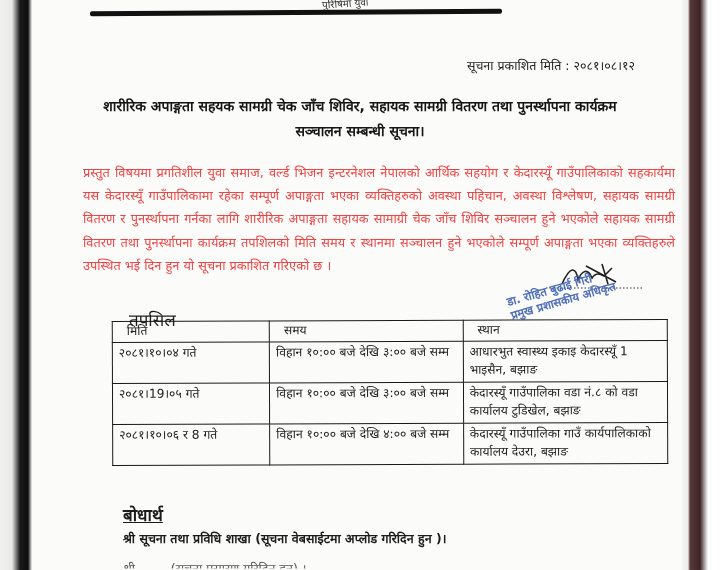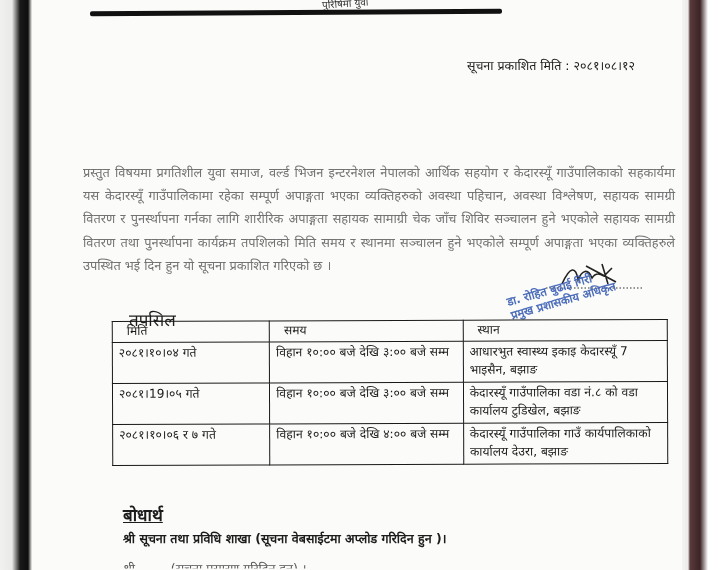--- a/index.html
+++ b/index.html
@@ -36,21 +36,21 @@
   }
   .meta.line1 { top: 28px; right: 47px; margin-top: 29px; }
   .meta.line2 { top: 49px; right: 47px; }
 
   .title {
     position: absolute; left: 48px; top: 94px; width: 560px; text-align: center;
     font-size: 14px; font-weight: bold; line-height: 25px; color: #161616;
   }
   .body-para {
     position: absolute; left: 51px; top: 148px; width: 592px;
-    font-size: 12.8px; line-height: 23.3px; text-align: justify; color: #737373;
+    font-size: 12.8px; line-height: 23.3px; text-align: justify; color: #ef4444;
   }
   .signature {
     position: absolute; left: 510px; top: 262px; width: 120px; height: 30px;
   }
   .stamp {
     position: absolute; left: 475px; top: 280px; color: #3b5fb5; font-size: 11.5px;
     font-weight: bold; transform: rotate(-16deg); line-height: 14px; opacity: 0.9;
     white-space: nowrap;
   }
   .section-label {
@@ -88,20 +88,22 @@
 <div class="paper">
   <div class="header-stamp-text">पुरिषिमा युवा</div>
   <div class="header-rule"></div>
 
   <div class="meta line1">
     <span>सूचना प्रकाशित मिति :</span>
     <span>२०८१।०८।१२</span>
   </div>
 
   <div class="title">
+    <div>शारीरिक अपाङ्गता सहयक सामग्री चेक जाँच शिविर, सहायक सामग्री वितरण तथा पुनर्स्थापना कार्यक्रम</div>
+    <div>सञ्चालन सम्बन्धी सूचना।</div>
   </div>
 
   <p class="body-para">प्रस्तुत विषयमा प्रगतिशील युवा समाज, वर्ल्ड भिजन इन्टरनेशल नेपालको आर्थिक सहयोग र केदारस्यूँ गाउँपालिकाको सहकार्यमा यस केदारस्यूँ गाउँपालिकामा रहेका सम्पूर्ण अपाङ्गता भएका व्यक्तिहरुको अवस्था पहिचान, अवस्था विश्लेषण, सहायक सामग्री वितरण र पुनर्स्थापना गर्नका लागि शारीरिक अपाङ्गता सहायक सामाग्री चेक जाँच शिविर सञ्चालन हुने भएकोले सहायक सामग्री वितरण तथा पुनर्स्थापना कार्यक्रम तपशिलको मिति समय र स्थानमा सञ्चालन हुने भएकोले सम्पूर्ण अपाङ्गता भएका व्यक्तिहरुले उपस्थित भई दिन हुन यो सूचना प्रकाशित गरिएको छ ।</p>
 
   <svg class="signature" viewBox="0 0 120 30">
     <path d="M20 22 C 28 4, 34 4, 36 18 C 40 8, 46 6, 50 16 C 54 10, 58 12, 62 14 L 70 6 M 44 4 L 74 20 M 60 2 L 66 22" stroke="#222" stroke-width="1.6" fill="none"></path>
     <line x1="4" y1="26" x2="100" y2="26" stroke="#333" stroke-width="1.2" stroke-dasharray="1.5 2"></line>
   </svg>
   <div class="stamp">
     <div>डा. रोहित बुढाई गिरी</div>
@@ -115,29 +117,29 @@
       <tr>
         <th class="col-date">मिति</th>
         <th class="col-time">समय</th>
         <th class="col-place">स्थान</th>
       </tr>
     </thead>
     <tbody>
       <tr>
         <td>२०८१।१०।०४ गते</td>
         <td>विहान १०:०० बजे देखि ३:०० बजे सम्म</td>
-        <td>आधारभुत स्वास्थ्य इकाइ केदारस्यूँ 7 भाइसैन, बझाङ</td>
+        <td>आधारभुत स्वास्थ्य इकाइ केदारस्यूँ 1 भाइसैन, बझाङ</td>
       </tr>
       <tr>
         <td>२०८१।19।०५ गते</td>
         <td>विहान १०:०० बजे देखि ३:०० बजे सम्म</td>
         <td>केदारस्यूँ गाउँपालिका वडा नं.८ को वडा कार्यालय टुडिखेल, बझाङ</td>
       </tr>
       <tr>
-        <td>२०८१।१०।०६ र ७ गते</td>
+        <td>२०८१।१०।०६ र 8 गते</td>
         <td>विहान १०:०० बजे देखि ४:०० बजे सम्म</td>
         <td>केदारस्यूँ गाउँपालिका गाउँ कार्यपालिकाको कार्यालय देउरा, बझाङ</td>
       </tr>
     </tbody>
   </table>
 
   <div class="cc-heading">बोधार्थ</div>
   <div class="cc-item i0">श्री सूचना तथा प्रविधि शाखा (सूचना वेबसाईटमा अप्लोड गरिदिन हुन )।</div>
   <div class="cc-item i1">श्री ... ... (सूचना प्रसारण गरिदिन हुन) ।</div>
 </div>

